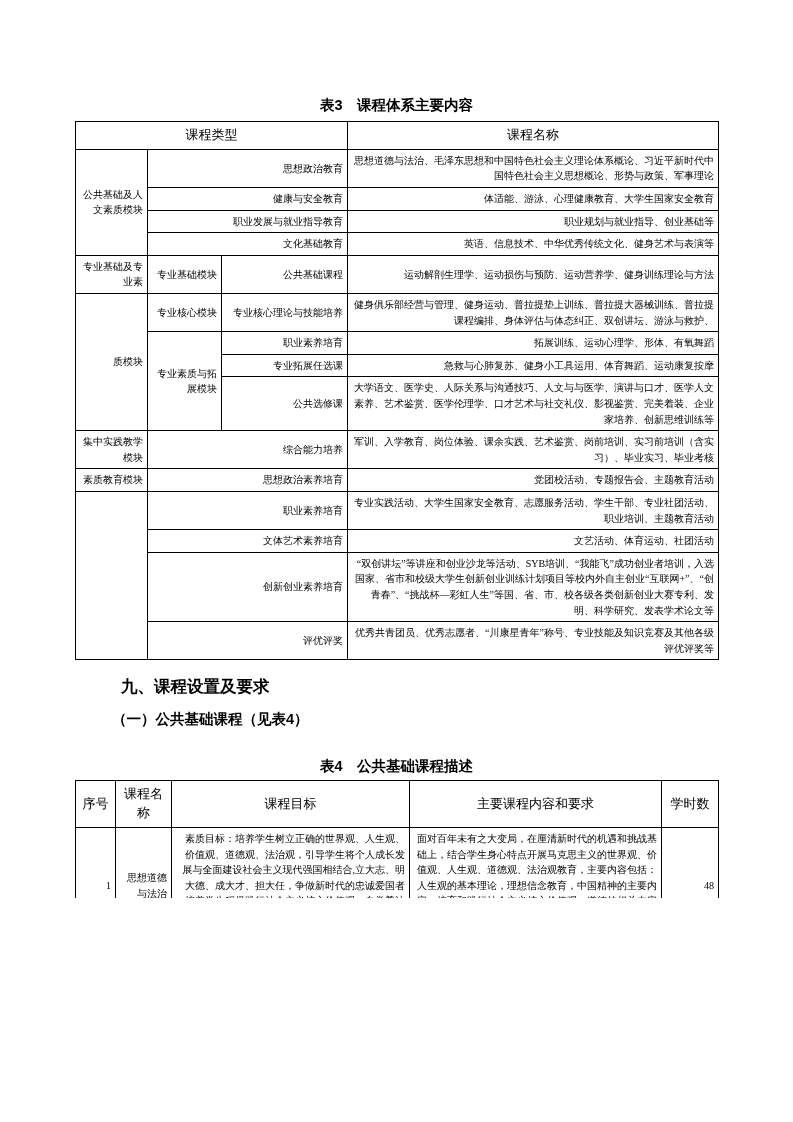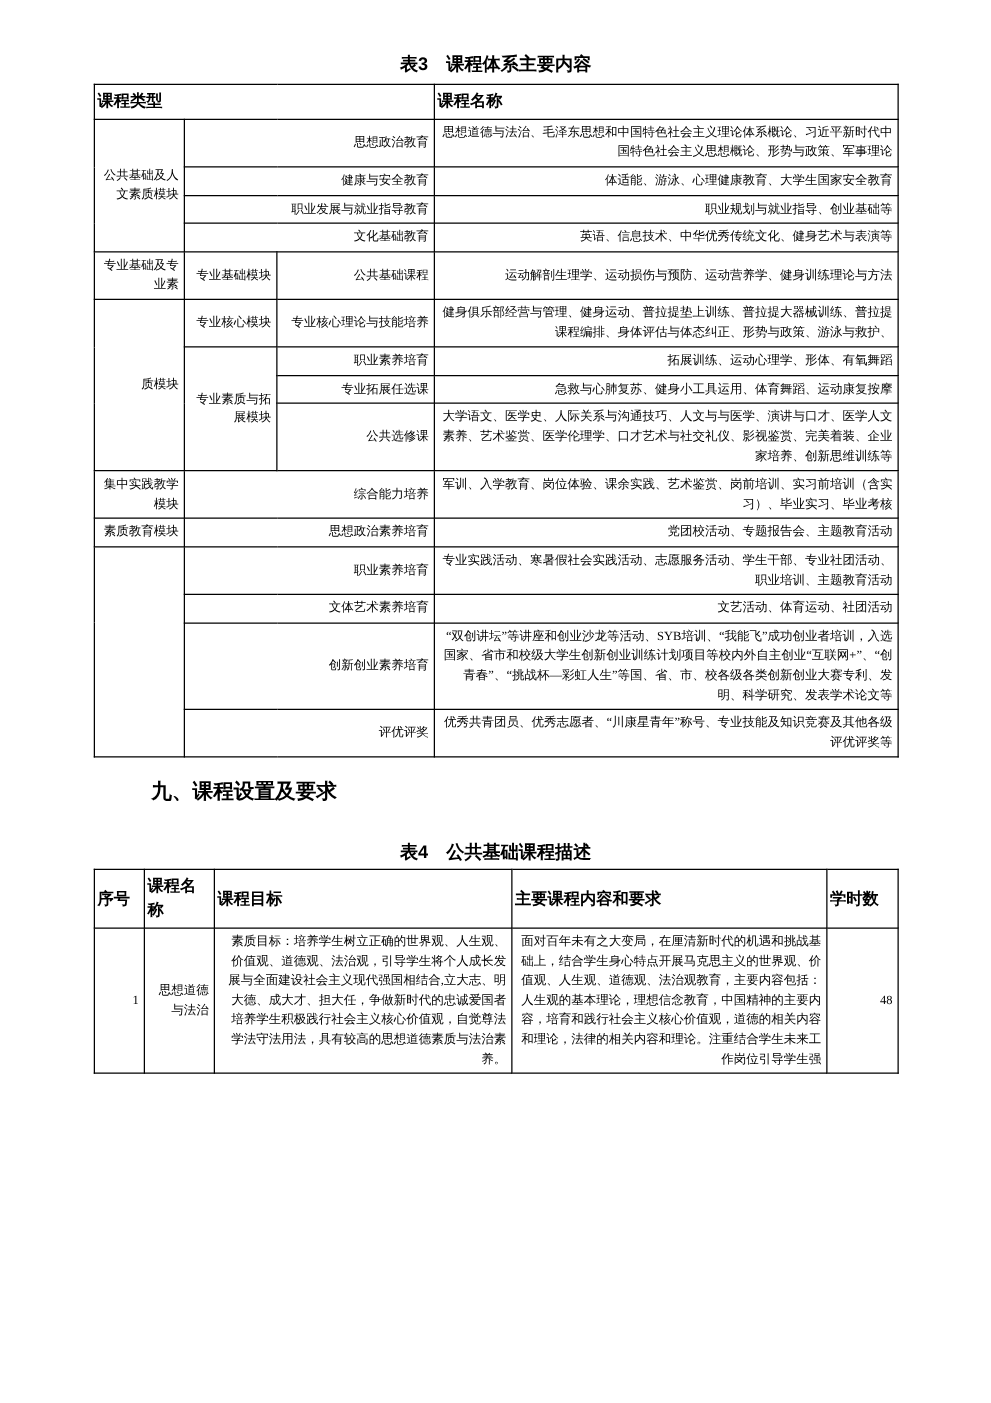--- a/index.html
+++ b/index.html
@@ -1,37 +1,37 @@
 <!DOCTYPE html>
 <html><head>
 <meta charset="utf-8">
 <style>
   html, body { margin:0; padding:0; background:#ffffff; }
   .page {
     position:relative;
     width:793px; height:898px;
     background:#ffffff; color:#000;
     box-sizing:border-box;
-    padding:42px 75px 0 75px;
+    padding:96px 75px 0 75px;
     font-family:"Liberation Serif","DejaVu Serif",serif;
     overflow:hidden;
   }
   .tbl-caption {
     text-align:center; font-weight:bold; font-size:14.5px;
     font-family:"Liberation Sans","DejaVu Sans",sans-serif;
     margin:0 0 6px 0;
   }
   table.doc {
     border-collapse:collapse; width:643px; table-layout:fixed;
     border:1.5px solid #000;
   }
   table.doc th, table.doc td { border:1px solid #000;text-align:right; }
   table.doc th {
     font-family:"Liberation Sans","DejaVu Sans",sans-serif;
-    font-size:13px; font-weight:bold; text-align:left;
+    font-size:13px; font-weight:normal; text-align:center;
     padding:4px 2px; line-height:1.45; vertical-align:middle;
   }
   table.doc td {
     font-size:10px; line-height:1.56; vertical-align:middle;
     padding:3px 4px;
   }
   td.cc { text-align:center; }
   td.cj { text-align:justify; text-justify:inter-ideograph; padding:3px 4px; }
   
   td.col1 { padding-left:6px; padding-right:6px; }
@@ -88,21 +88,21 @@
     <tr>
       <td class="cc col1">专业基础及专业素</td>
       <td class="cc col2">专业基础模块</td>
       <td class="cc">公共基础课程</td>
       <td class="cj">运动解剖生理学、运动损伤与预防、运动营养学、健身训练理论与方法</td>
     </tr>
     <tr>
       <td class="cc col1" rowspan="4">质模块</td>
       <td class="cc col2">专业核心模块</td>
       <td class="cc">专业核心理论与技能培养</td>
-      <td class="cj">健身俱乐部经营与管理、健身运动、普拉提垫上训练、普拉提大器械训练、普拉提课程编排、身体评估与体态纠正、形势与政策、游泳与救护、</td>
+      <td class="cj">健身俱乐部经营与管理、健身运动、普拉提垫上训练、普拉提大器械训练、普拉提课程编排、身体评估与体态纠正、双创讲坛、游泳与救护、</td>
     </tr>
     <tr>
       <td class="cc col2" rowspan="3">专业素质与拓展模块</td>
       <td class="cc">职业素养培育</td>
       <td class="cj">拓展训练、运动心理学、形体、有氧舞蹈</td>
     </tr>
     <tr>
       <td class="cc">专业拓展任选课</td>
       <td class="cj">急救与心肺复苏、健身小工具运用、体育舞蹈、运动康复按摩</td>
     </tr>
@@ -116,38 +116,39 @@
       <td class="cj">军训、入学教育、岗位体验、课余实践、艺术鉴赏、岗前培训、实习前培训（含实习）、毕业实习、毕业考核</td>
     </tr>
     <tr>
       <td class="cc col1">素质教育模块</td>
       <td class="cc" colspan="2">思想政治素养培育</td>
       <td class="cj">党团校活动、专题报告会、主题教育活动</td>
     </tr>
     <tr>
       <td class="cc col1" rowspan="4"></td>
       <td class="cc" colspan="2">职业素养培育</td>
-      <td class="cj">专业实践活动、寒暑假社会实践活动、志愿服务活动、学生干部、专业社团活动、职业培训、主题教育活动</td>
+      <td class="cj">专业实践活动、大学生国家安全教育、志愿服务活动、学生干部、专业社团活动、职业培训、主题教育活动</td>
     </tr>
     <tr>
       <td class="cc" colspan="2">文体艺术素养培育</td>
       <td class="cj">文艺活动、体育运动、社团活动</td>
     </tr>
     <tr>
       <td class="cc" colspan="2">创新创业素养培育</td>
       <td class="cj">“双创讲坛”等讲座和创业沙龙等活动、SYB培训、“我能飞”成功创业者培训，入选国家、省市和校级大学生创新创业训练计划项目等校内外自主创业“互联网+”、“创青春”、“挑战杯—彩虹人生”等国、省、市、校各级各类创新创业大赛专利、发明、科学研究、发表学术论文等</td>
     </tr>
     <tr>
       <td class="cc" colspan="2">评优评奖</td>
       <td class="cj">优秀共青团员、优秀志愿者、“川康星青年”称号、专业技能及知识竞赛及其他各级评优评奖等</td>
     </tr>
   </tbody>
     </table>
 
   <div class="h-main">九、课程设置及要求</div>
+  <div class="h-sub">（一）公共基础课程（见表4）</div>
 
   <div class="tbl-caption t4-caption">表4　公共基础课程描述</div>
 
   <table class="doc">
     <colgroup>
       <col style="width:40px">
         <col style="width:56px">
         <col style="width:238px">
         <col style="width:252px">
         <col style="width:57px">

